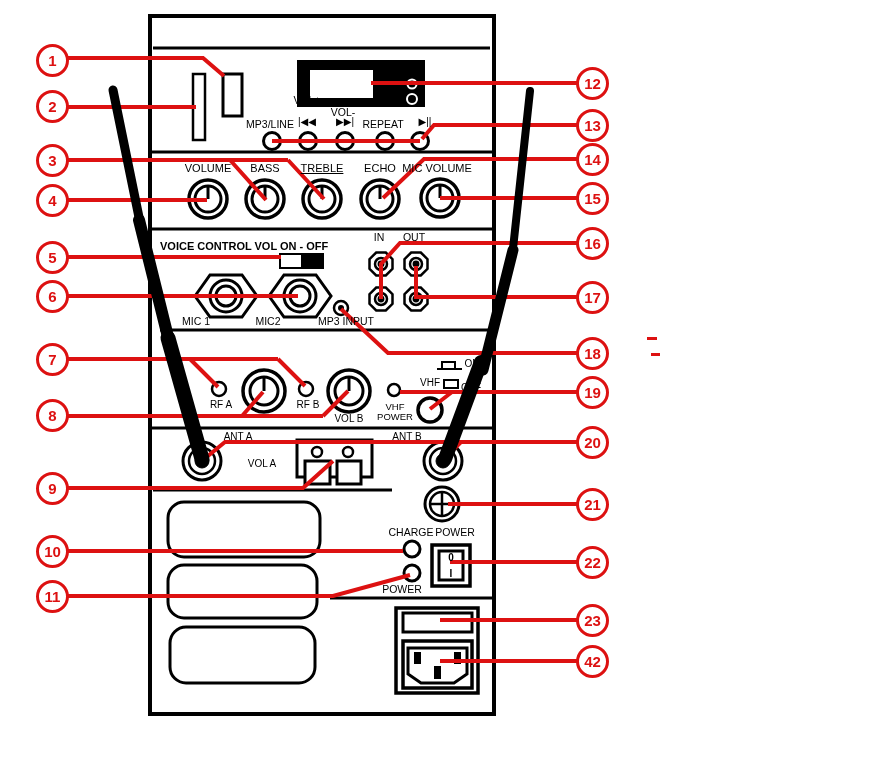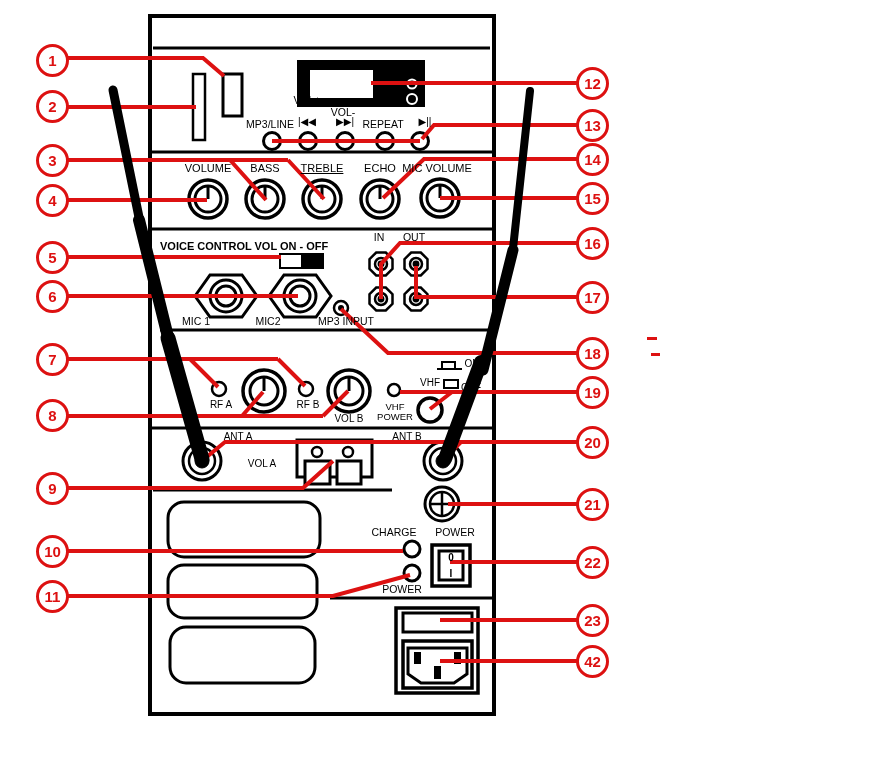--- a/index.html
+++ b/index.html
@@ -271,21 +271,21 @@
 <div class="lbl s10" style="left:349px;top:414px;">VOL B</div>
 <div class="lbl s9" style="left:395px;top:402px;">VHF</div>
 <div class="lbl s9" style="left:395px;top:412px;">POWER</div>
 <div class="lbl s10" style="left:472px;top:359px;">ON</div>
 <div class="lbl s10" style="left:430px;top:378px;">VHF</div>
 <div class="lbl s10" style="left:471px;top:383px;">OFF</div>
 
 <div class="lbl s10" style="left:238px;top:432px;">ANT A</div>
 <div class="lbl s10" style="left:407px;top:432px;">ANT B</div>
 
-<div class="lbl s105" style="left:394px;top:527px;">CHARGE</div>
+<div class="lbl s105" style="left:411px;top:527px;">CHARGE</div>
 <div class="lbl s105" style="left:455px;top:527px;">POWER</div>
 <div class="lbl s10 b" style="left:451px;top:553px;">0</div>
 <div class="lbl s10 b" style="left:451px;top:569px;">I</div>
 <div class="lbl s105" style="left:402px;top:584px;">POWER</div>
 
 <div class="callout" style="left:36px;top:44px;">1</div>
 <div class="callout" style="left:36px;top:90px;">2</div>
 <div class="callout" style="left:36px;top:144px;">3</div>
 <div class="callout" style="left:36px;top:184px;">4</div>
 <div class="callout" style="left:36px;top:241px;">5</div>

